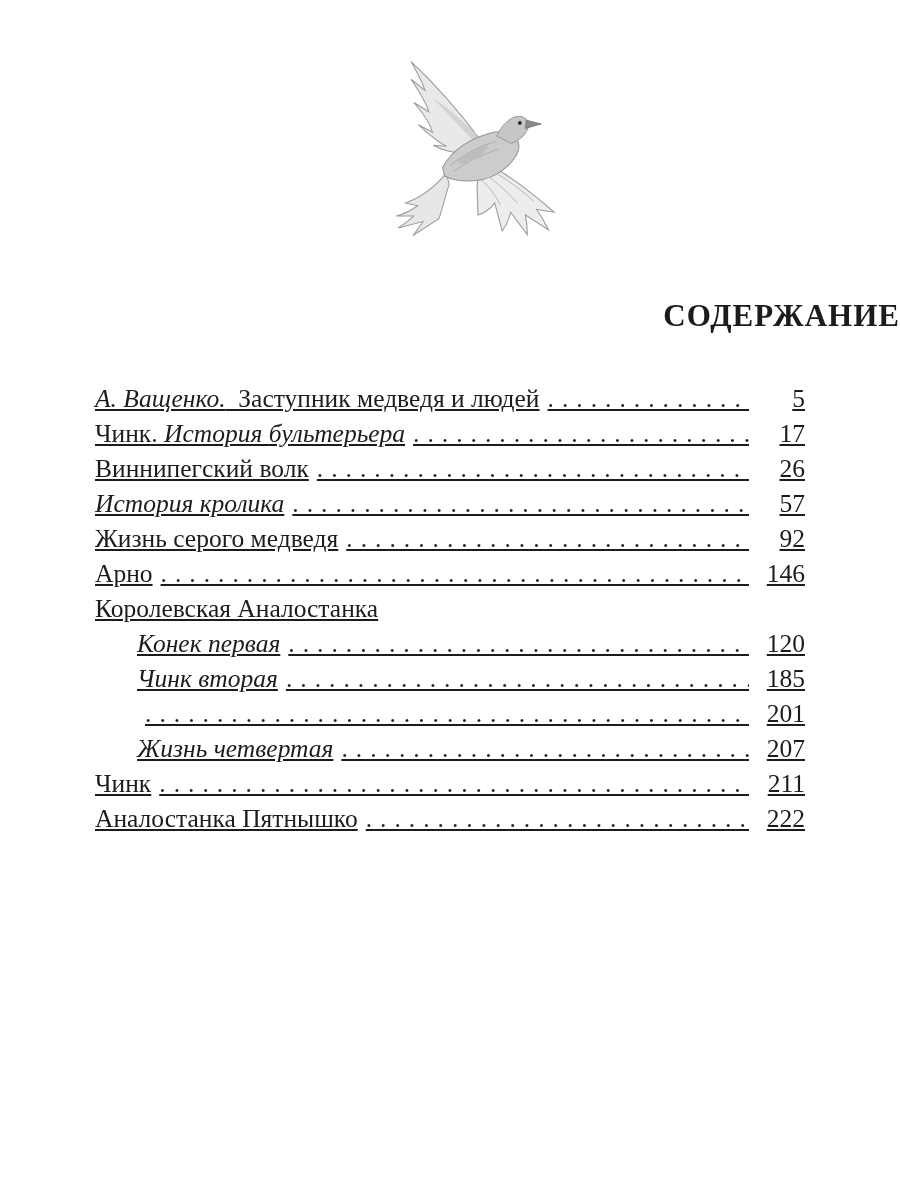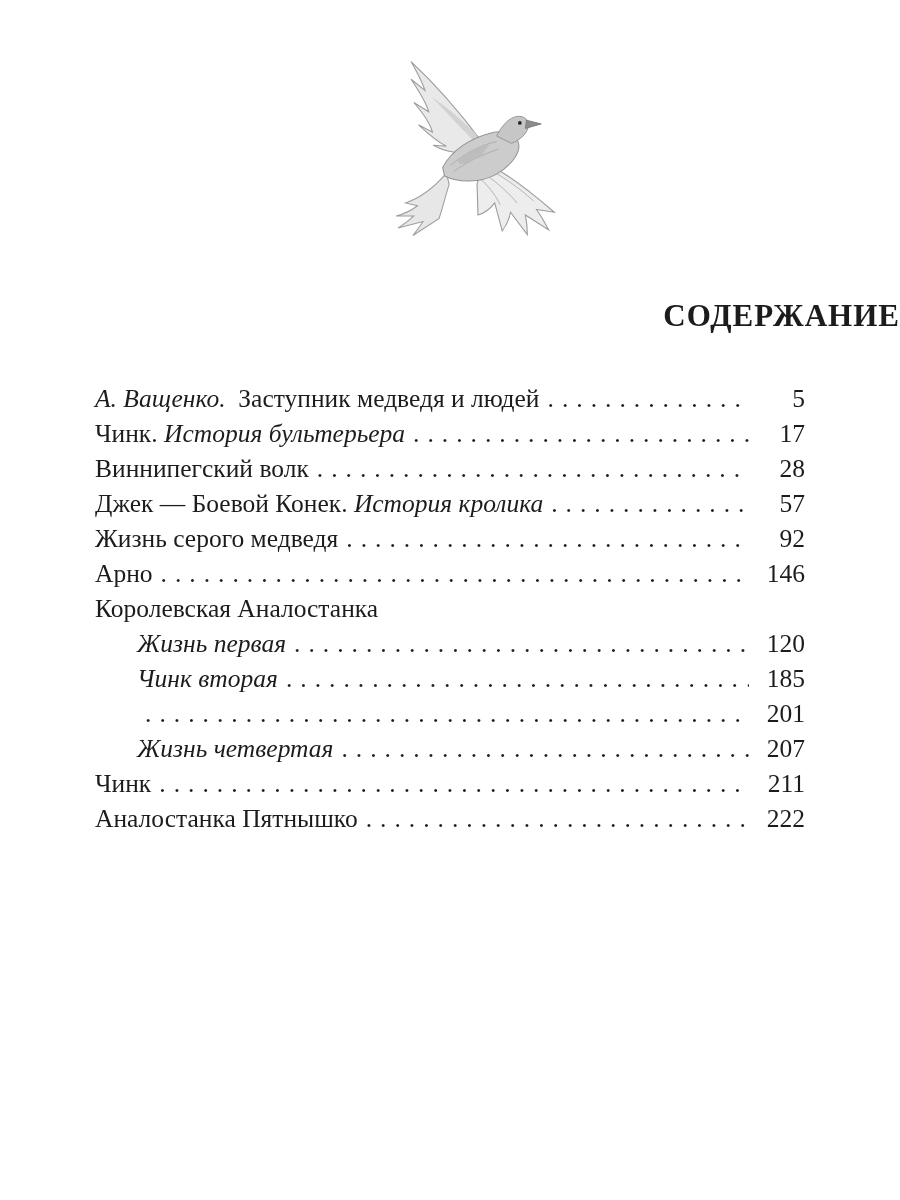--- a/index.html
+++ b/index.html
@@ -30,20 +30,21 @@
   .toc {
     margin: 47px 95px 0 95px;
     font-size: 25.5px;
   }
   .toc-row {
     display: flex;
     align-items: flex-start;
     height: 35px;
     line-height: 35px;
     white-space: pre;
+    text-decoration: underline;
   }
   .toc-row.indent { padding-left: 42px; }
   .seg-italic { font-style: italic; }
   .seg-normal { font-style: normal; }
   .leader {
     flex: 1 1 auto;
     overflow: hidden;
     white-space: nowrap;
     letter-spacing: 8px;
     padding-left: 8px;
@@ -82,26 +83,26 @@
 
       <path d="M78 112 C 88 104, 100 98, 112 96 L 104 106 C 96 112, 88 116, 80 116 Z" fill="#bdbdbd" stroke="none"></path>
     </svg>
   </div>
 
   <h1 class="toc-title">СОДЕРЖАНИЕ</h1>
 
   <div class="toc" id="toc-list">
       <div class="toc-row"><span class="seg-italic">А. Ващенко.</span><span class="seg-normal">  Заступник медведя и людей</span><span class="leader">................................................................................</span><span class="pagenum">5</span></div>
       <div class="toc-row"><span class="seg-normal">Чинк. </span><span class="seg-italic">История бультерьера</span><span class="leader">................................................................................</span><span class="pagenum">17</span></div>
-      <div class="toc-row"><span class="seg-normal">Виннипегский волк</span><span class="leader">................................................................................</span><span class="pagenum">28</span></div>
-      <div class="toc-row"><span class="seg-normal">Джек — Боевой Конек. </span><span class="seg-italic">История кролика</span><span class="leader">................................................................................</span><span class="pagenum">57</span></div>
+      <div class="toc-row"><span class="seg-normal">Виннипегский волк</span><span class="leader">................................................................................</span><span class="pagenum">26</span></div>
+      <div class="toc-row"><span class="seg-italic">История кролика</span><span class="leader">................................................................................</span><span class="pagenum">57</span></div>
       <div class="toc-row"><span class="seg-normal">Жизнь серого медведя</span><span class="leader">................................................................................</span><span class="pagenum">92</span></div>
       <div class="toc-row"><span class="seg-normal">Арно</span><span class="leader">................................................................................</span><span class="pagenum">146</span></div>
       <div class="toc-row"><span class="seg-normal">Королевская Аналостанка</span><span class="leader"></span><span class="pagenum"></span></div>
-      <div class="toc-row indent"><span class="seg-italic">Жизнь первая</span><span class="leader">................................................................................</span><span class="pagenum">120</span></div>
+      <div class="toc-row indent"><span class="seg-italic">Конек первая</span><span class="leader">................................................................................</span><span class="pagenum">120</span></div>
       <div class="toc-row indent"><span class="seg-italic">Чинк вторая</span><span class="leader">................................................................................</span><span class="pagenum">185</span></div>
       <div class="toc-row indent"><span class="leader">................................................................................</span><span class="pagenum">201</span></div>
       <div class="toc-row indent"><span class="seg-italic">Жизнь четвертая</span><span class="leader">................................................................................</span><span class="pagenum">207</span></div>
       <div class="toc-row"><span class="seg-normal">Чинк</span><span class="leader">................................................................................</span><span class="pagenum">211</span></div>
       <div class="toc-row"><span class="seg-normal">Аналостанка Пятнышко</span><span class="leader">................................................................................</span><span class="pagenum">222</span></div>
     </div>
 
 </div>
 
 </body></html>

